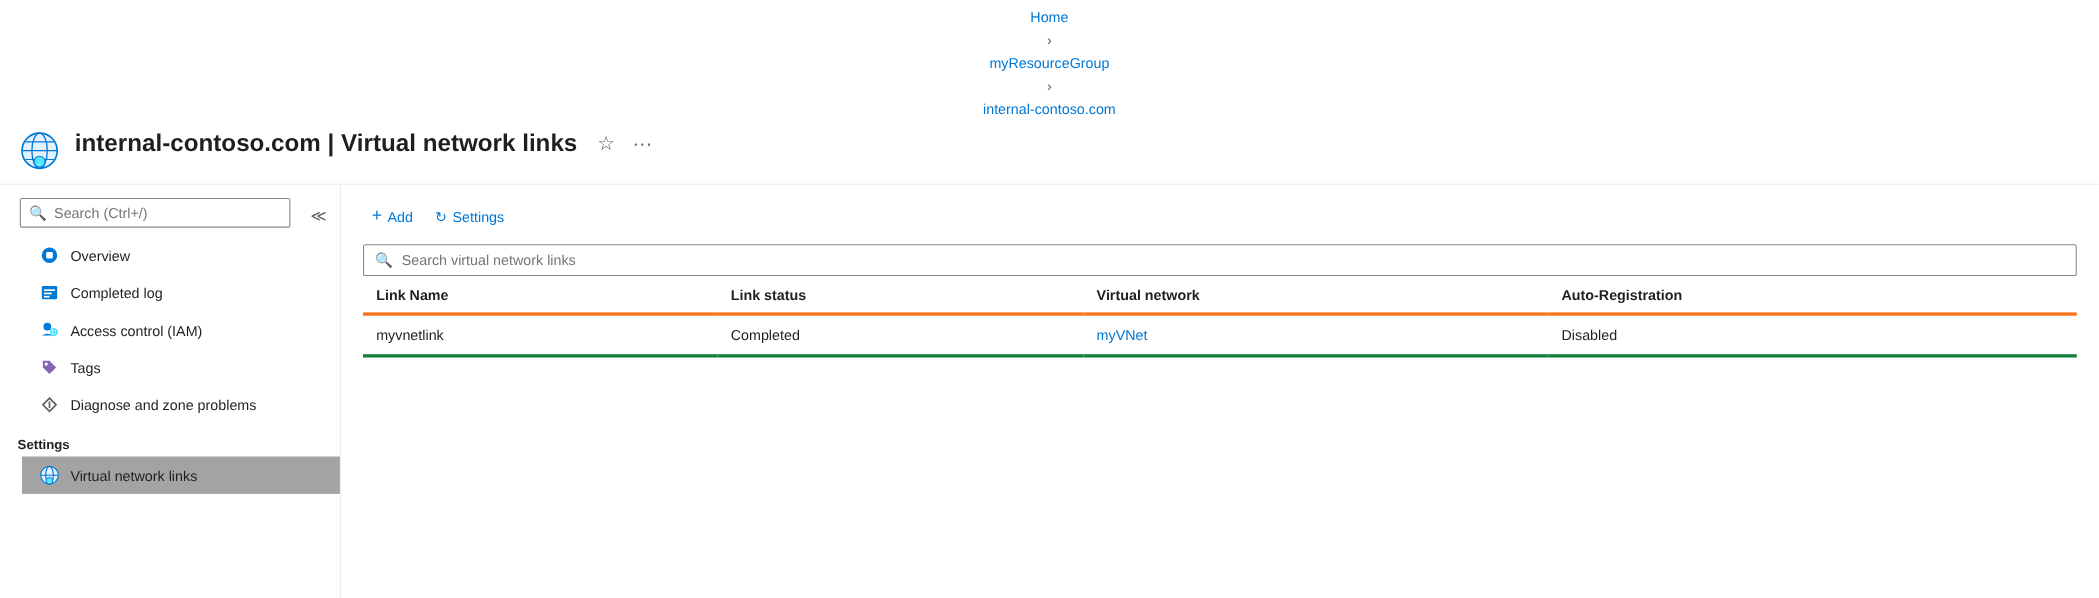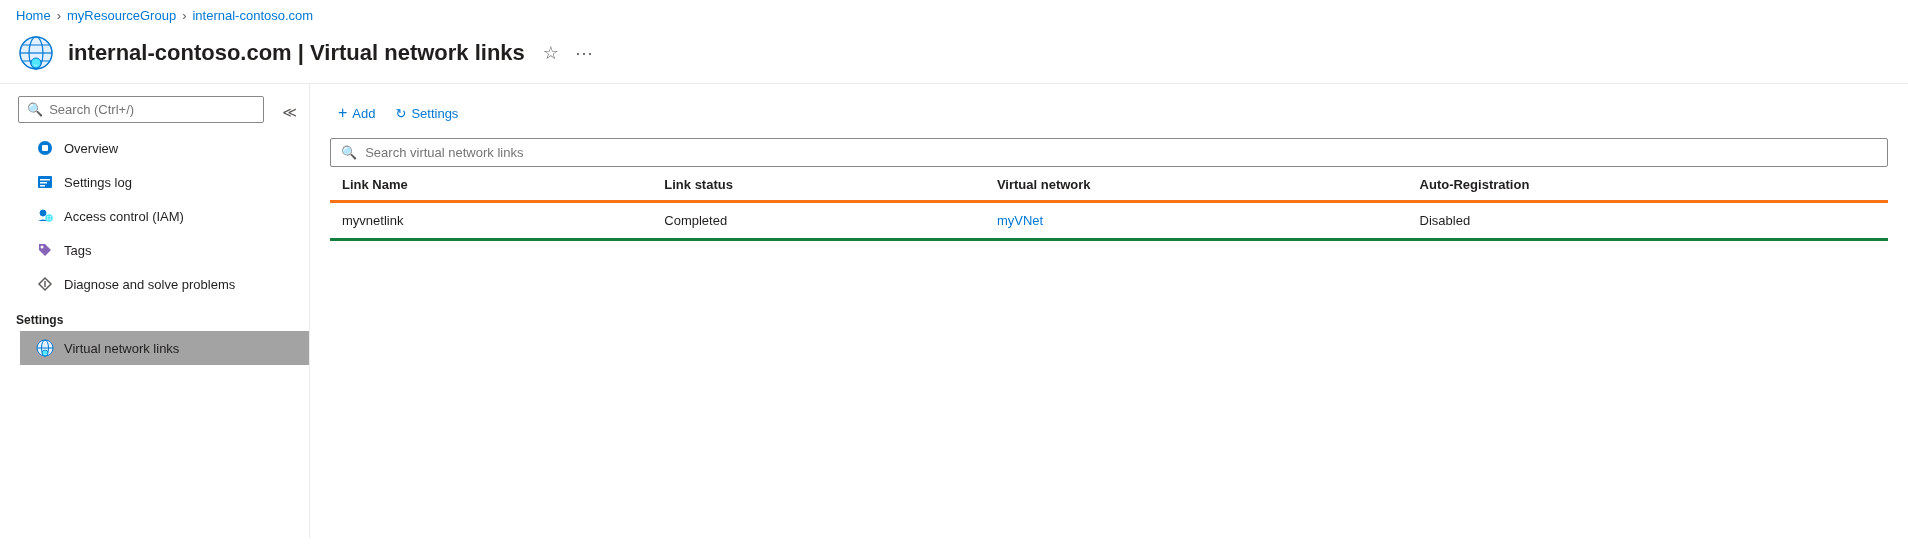--- a/index.html
+++ b/index.html
@@ -1,27 +1,27 @@
 <!DOCTYPE html>
 <html><head>
   <meta charset="utf-8">
   <style>
     * { box-sizing: border-box; margin: 0; padding: 0; }
     body { font-family: 'Segoe UI', Arial, sans-serif; font-size: 14px; color: #201f1e; background: #fff; }
 
     .breadcrumb {
       display: flex; align-items: center; gap: 6px;
       padding: 8px 16px 4px 16px;
-      font-size: 13px; color: #0078d4;
+      font-size: 13px; color: #0078d4; flex-direction: column;
     }
     .breadcrumb span { color: #605e5c; }
     .breadcrumb a { color: #0078d4; text-decoration: none; }
 
     .header {
-      display: flex; align-items: center; gap: 12px;
+      display: flex; gap: 12px;
       padding: 6px 16px 10px 16px;
     }
     .resource-icon {
       width: 40px; height: 40px;
       display: flex; align-items: center; justify-content: center;
       flex-shrink: 0;
     }
     .header-text h1 {
       font-size: 22px; font-weight: 600; color: #201f1e;
       display: flex; align-items: center; gap: 10px;
@@ -180,21 +180,21 @@
     </div>
     <div class="nav-item">
       <span class="nav-icon">
         <svg width="16" height="16" viewBox="0 0 16 16">
             <rect x="1" y="2" width="14" height="12" rx="1" fill="#0078d4"></rect>
             <rect x="3" y="5" width="10" height="1.5" fill="white"></rect>
             <rect x="3" y="8" width="7" height="1.5" fill="white"></rect>
             <rect x="3" y="11" width="5" height="1.5" fill="white"></rect>
           </svg>
       </span>
-      <span>Settings log</span>
+      <span>Completed log</span>
     </div>
     <div class="nav-item">
       <span class="nav-icon">
         <svg width="16" height="16" viewBox="0 0 16 16">
             <circle cx="6" cy="5" r="3" fill="#0078d4"></circle>
             <circle cx="6" cy="5" r="3" fill="none" stroke="#0078d4"></circle>
             <path d="M1 13 Q6 10 11 13" fill="#0078d4"></path>
             <circle cx="12" cy="10" r="3" fill="none" stroke="#50e6ff" stroke-width="1.5"></circle>
             <line x1="12" y1="7" x2="12" y2="13" stroke="#50e6ff" stroke-width="1.5"></line>
             <line x1="9" y1="10" x2="15" y2="10" stroke="#50e6ff" stroke-width="1.5"></line>
@@ -211,21 +211,21 @@
       </span>
       <span>Tags</span>
     </div>
     <div class="nav-item">
       <span class="nav-icon">
         <svg width="16" height="16" viewBox="0 0 16 16">
             <path d="M8 2 L14 8 L8 14 L2 8 Z" fill="none" stroke="#605e5c" stroke-width="1.5"></path>
             <line x1="8" y1="5" x2="8" y2="11" stroke="#605e5c" stroke-width="1.5"></line>
           </svg>
       </span>
-      <span>Diagnose and solve problems</span>
+      <span>Diagnose and zone problems</span>
     </div>
 
     <div class="section-header">Settings</div>
 
     <div class="nav-item active">
       <span class="nav-icon">
         <svg width="18" height="18" viewBox="0 0 18 18" fill="none">
           <circle cx="9" cy="9" r="8" fill="#e3f0ff" stroke="#0078d4" stroke-width="1"></circle>
           <ellipse cx="9" cy="9" rx="3.5" ry="8" fill="none" stroke="#0078d4" stroke-width="1"></ellipse>
           <line x1="1" y1="9" x2="17" y2="9" stroke="#0078d4" stroke-width="1"></line>

